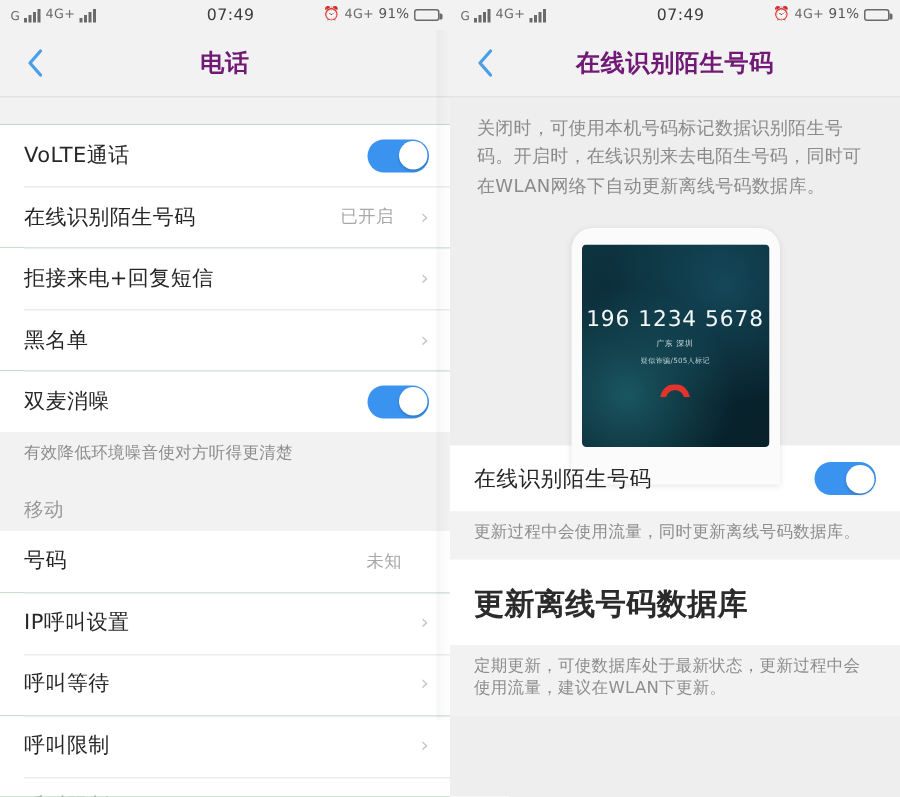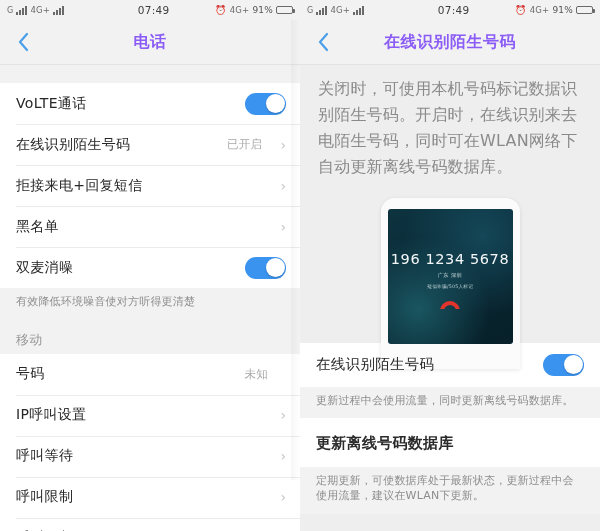--- a/index.html
+++ b/index.html
@@ -107,21 +107,21 @@
     justify-content: center;
     cursor: pointer;
   }
   .back-btn svg { display: block; }
   .nav-title {
     position: absolute;
     left: 0; right: 0;
     text-align: center;
     font-size: 16px;
     font-weight: bold;
-    color: #8b5cf6;
+    color: #701a75;
     letter-spacing: 0.5px;
     pointer-events: none;
   }
 
   
   .list { background: #15803d; }
   .row {
     height: 41px;
     display: flex;
     align-items: center;
@@ -198,21 +198,21 @@
   }
   .gap {
     height: 18px;
     background: #f2f2f2;
   }
 
   
   .desc-block {
     background: #eeeeee;
     padding: 11px 18px 13px 18px;
-    font-size: 16px;
+    font-size: 12px;
     color: #8a8a8a;
     line-height: 1.62;
     letter-spacing: 0.2px;
   }
   .illus {
     background: #eeeeee;
     height: 150px;
     display: flex;
     align-items: flex-start;
     justify-content: center;
@@ -283,21 +283,21 @@
   .section-row {
     height: 44px;
     display: flex;
     align-items: center;
     padding: 0 16px;
     background: #ffffff;
     box-sizing: border-box;
   }
   .section-row .row-label { font-size: 14.5px; }
   .big-title {
-    font-size: 15px;
+    font-size: 20px;
     font-weight: bold;
     color: #2b2b2b;
     background: #ffffff;
     padding: 16px 16px 14px 16px;
     letter-spacing: 0.3px;
   }
   .spacer-grey {
     background: #eeeeee;
     flex: 1;
   }

